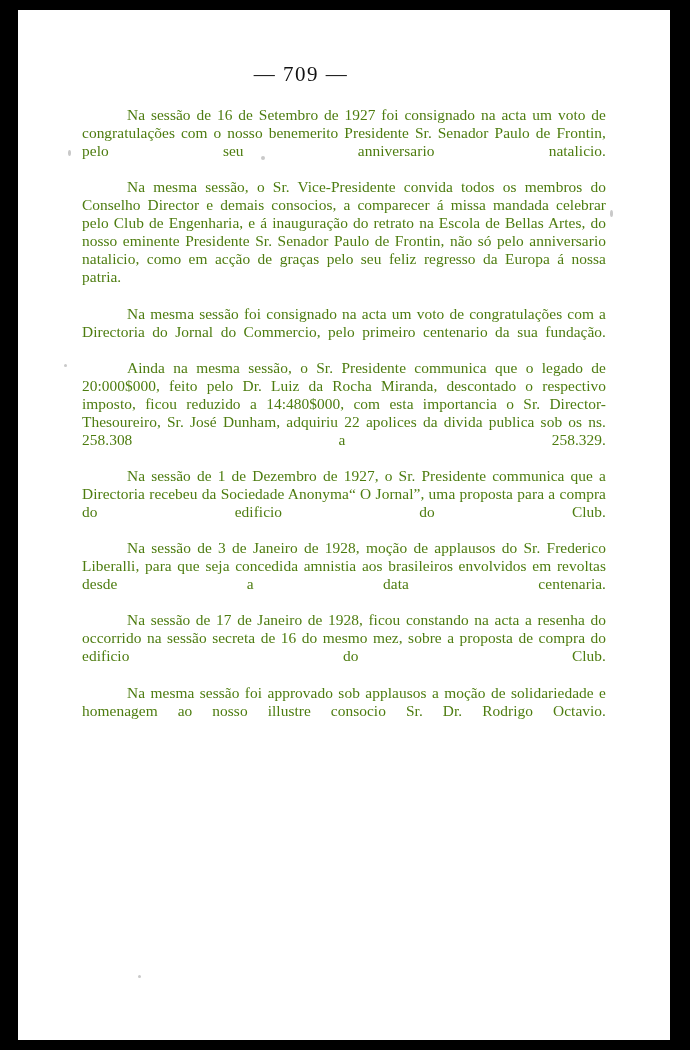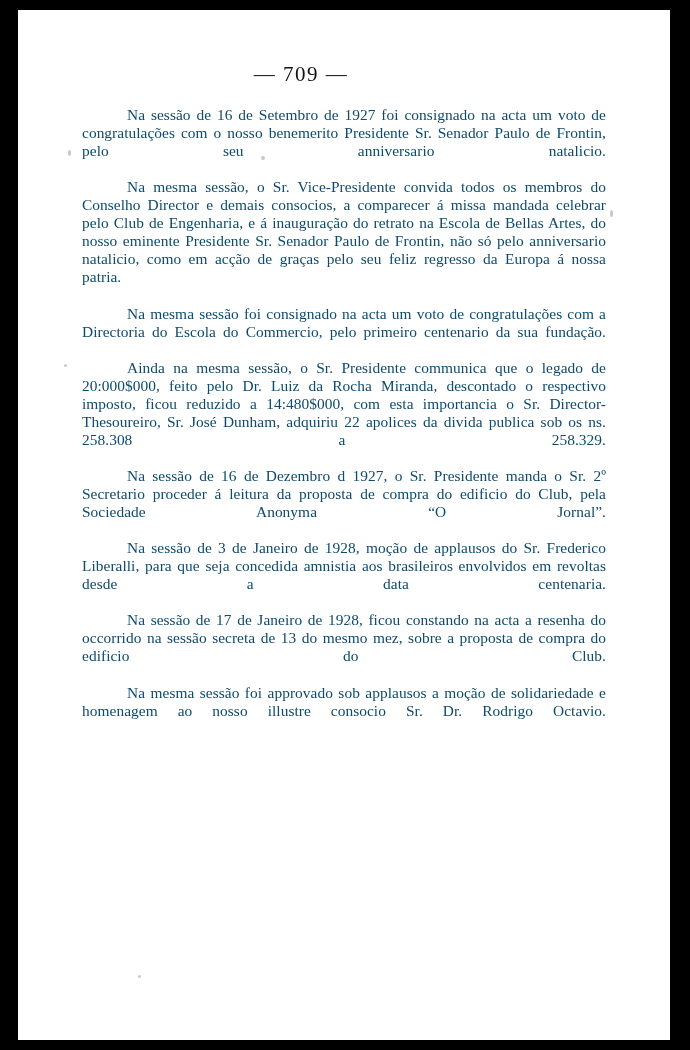--- a/index.html
+++ b/index.html
@@ -50,21 +50,21 @@
   }
   p.para {
     margin: 0;
     padding: 0;
     text-indent: 45px;
     text-align: justify;
     text-justify: inter-word;
     font-family: "Liberation Serif", serif;
     font-size: 15.4px;
     line-height: 18.05px;
-    color: #0c4a6e;
+    color: #4d7c0f;
     word-spacing: 0.4px;
     letter-spacing: 0.05px;
     -webkit-font-smoothing: none;
   }
   p.para::after {
     content: "";
     display: inline-block;
     width: 100%;
     height: 0;
   }
@@ -80,25 +80,25 @@
 <body>
 
 <div id="scan-frame">
   <div id="page-sheet">
 
     <div id="page-number">— 709 —</div>
 
     <div id="body-text">
       <p class="para">Na sessão de 16 de Setembro de 1927 foi consignado na acta um voto de congratulações com o nosso benemerito Presidente Sr. Senador Paulo de Frontin, pelo seu anniversario natalicio.</p>
       <p class="para">Na mesma sessão, o Sr. Vice-Presidente convida todos os membros do Conselho Director e demais consocios, a comparecer á missa mandada celebrar pelo Club de Engenharia, e á inauguração do retrato na Escola de Bellas Artes, do nosso eminente Presidente Sr. Senador Paulo de Frontin, não só pelo anniversario natalicio, como em acção de graças pelo seu feliz regresso da Europa á nossa patria.</p>
-      <p class="para">Na mesma sessão foi consignado na acta um voto de congratulações com a Directoria do Escola do Commercio, pelo primeiro centenario da sua fundação.</p>
+      <p class="para">Na mesma sessão foi consignado na acta um voto de congratulações com a Directoria do Jornal do Commercio, pelo primeiro centenario da sua fundação.</p>
       <p class="para">Ainda na mesma sessão, o Sr. Presidente communica que o legado de 20:000$000, feito pelo Dr. Luiz da Rocha Miranda, descontado o respectivo imposto, ficou reduzido a 14:480$000, com esta importancia o Sr. Director-Thesoureiro, Sr. José Dunham, adquiriu 22 apolices da divida publica sob os ns. 258.308 a 258.329.</p>
-      <p class="para">Na sessão de 16 de Dezembro d 1927, o Sr. Presidente manda o Sr. 2º Secretario proceder á leitura da proposta de compra do edificio do Club, pela Sociedade Anonyma “O Jornal”.</p>
+      <p class="para">Na sessão de 1 de Dezembro de 1927, o Sr. Presidente communica que a Directoria recebeu da Sociedade Anonyma“ O Jornal”, uma proposta para a compra do edificio do Club.</p>
       <p class="para">Na sessão de 3 de Janeiro de 1928, moção de applausos do Sr. Frederico Liberalli, para que seja concedida amnistia aos brasileiros envolvidos em revoltas desde a data centenaria.</p>
-      <p class="para">Na sessão de 17 de Janeiro de 1928, ficou constando na acta a resenha do occorrido na sessão secreta de 13 do mesmo mez, sobre a proposta de compra do edificio do Club.</p>
+      <p class="para">Na sessão de 17 de Janeiro de 1928, ficou constando na acta a resenha do occorrido na sessão secreta de 16 do mesmo mez, sobre a proposta de compra do edificio do Club.</p>
       <p class="para">Na mesma sessão foi approvado sob applausos a moção de solidariedade e homenagem ao nosso illustre consocio Sr. Dr. Rodrigo Octavio.</p>
 
     </div>
 
     <div class="speckle" style="left:50px; top:140px; width:3px; height:6px;"></div>
     <div class="speckle" style="left:243px; top:146px; width:4px; height:4px;"></div>
     <div class="speckle" style="left:592px; top:200px; width:3px; height:7px;"></div>
     <div class="speckle" style="left:46px; top:354px; width:3px; height:3px;"></div>
     <div class="speckle" style="left:330px; top:612px; width:3px; height:3px;"></div>
     <div class="speckle" style="left:120px; top:965px; width:3px; height:3px;"></div>

